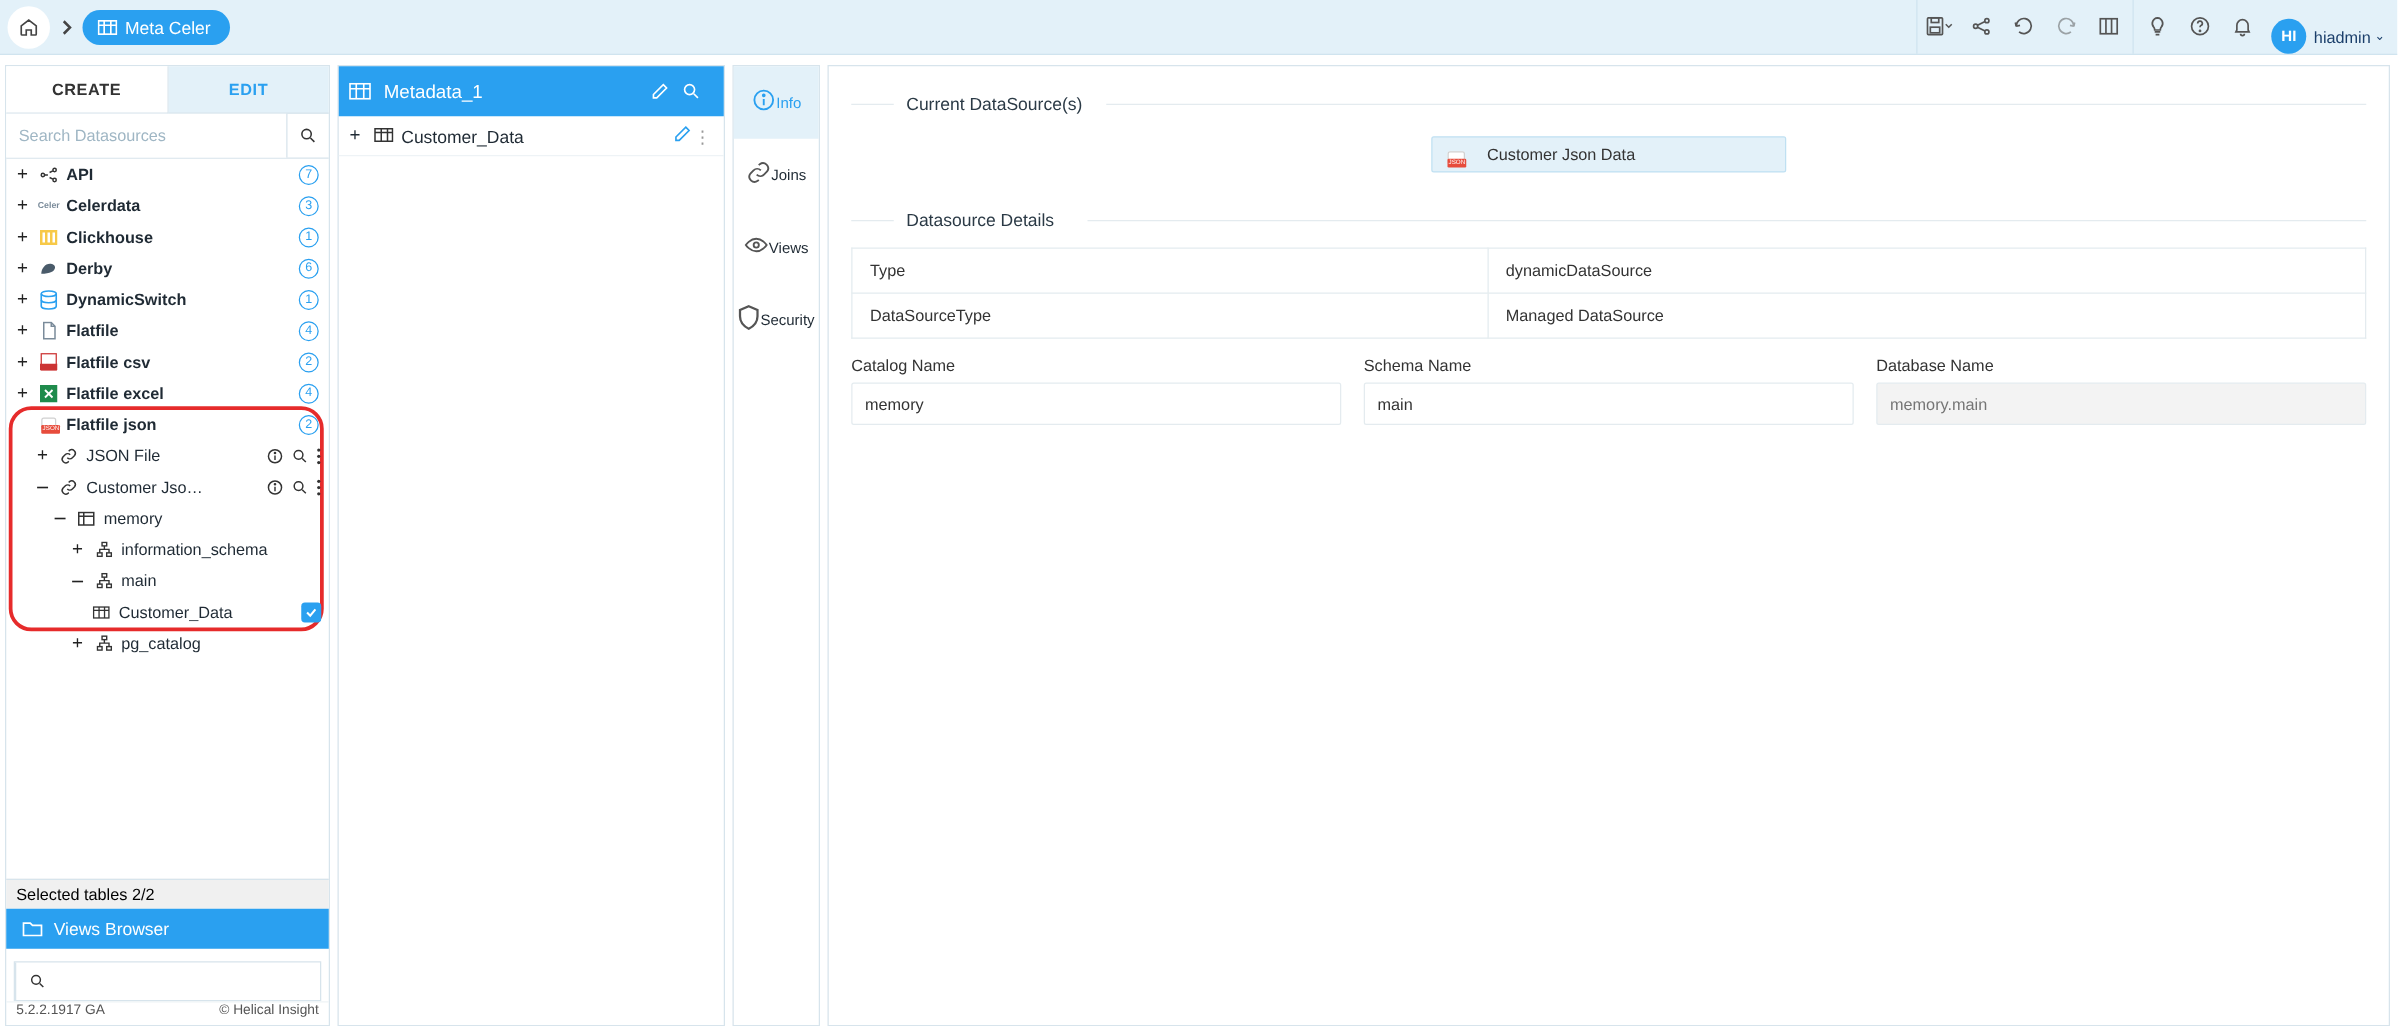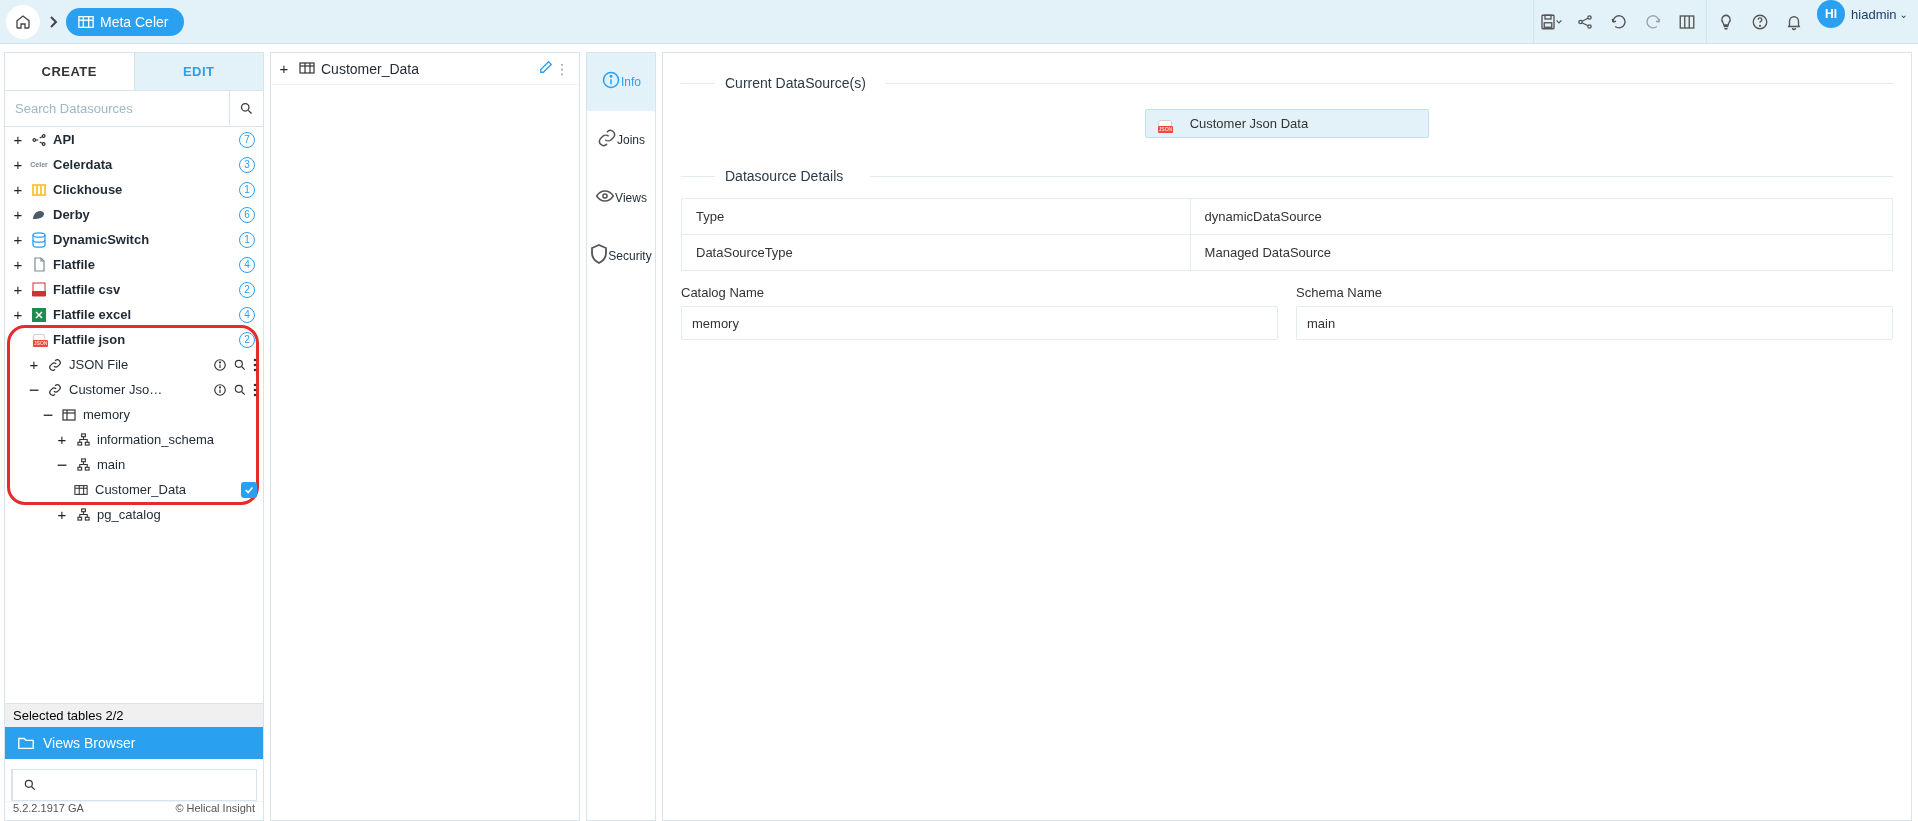--- a/index.html
+++ b/index.html
@@ -6,21 +6,21 @@
 html, body { width: 100%; height: 100%; background: #fff; }
 body { display: flex; flex-direction: column; }
 
 
 .topbar { display: flex; align-items: center; height: 44px; background: #e3f1f9; border-bottom: 1px solid #d0e4ef; }
 .topbar-left { display: flex; align-items: center; height: 100%; }
 .home-btn { width: 34px; height: 34px; margin-left: 6px; display: flex; align-items: center; justify-content: center; background: #fff; border-radius: 50%; }
 .chev-btn { width: 26px; height: 34px; display: flex; align-items: center; justify-content: center; color: #444; font-size: 18px; font-weight: 600; }
 .crumb-pill { display: flex; align-items: center; background: #2aa0f0; color: #fff; padding: 6px 16px 6px 12px; border-radius: 22px; font-size: 14px; font-weight: 500; }
 .crumb-pill .svg-icon { margin-right: 6px; }
-.topbar-right { margin-left: auto; display: flex; align-items: flex-start; height: 100%; border-left: 1px solid #d0e4ef; }
+.topbar-right { margin-left: auto; display: flex; align-items: flex-end; height: 100%; border-left: 1px solid #d0e4ef; }
 .topbar-icon { width: 34px; height: 44px; display: flex; align-items: center; justify-content: center; color: #555; cursor: pointer; }
 .divider-v { width: 1px; height: 44px; background: #d0e4ef; margin: 0 2px; }
 .user-chip { display: flex; align-items: center; padding: 0 10px 0 6px; cursor: pointer; }
 .avatar { width: 28px; height: 28px; border-radius: 50%; background: #2aa0f0; color: #fff; display: flex; align-items: center; justify-content: center; font-size: 12px; font-weight: 600; margin-right: 6px; }
 .user-name { font-size: 13px; color: #1a3e6a; }
 .user-caret { font-size: 10px; margin-left: 3px; color: #1a3e6a; }
 
 
 .main { flex: 1; display: flex; overflow: hidden; }
 .sidebar-left, .column-metadata, .column-nav, .column-detail { border: 1px solid #d7e4ec; background: #fff; }
@@ -468,20 +468,42 @@
     <div class="footer-row">
       <span>5.2.2.1917 GA</span>
       <span class="copy">
         <span>©</span>
           <span>Helical Insight</span>
       </span>
     </div>
   </div>
 
   <div class="column-metadata">
+    <div class="meta-header">
+      <span class="svg-icon">
+          <svg width="18" height="14" viewBox="0 0 18 14" fill="none" stroke="#fff" stroke-width="1.3">
+            <rect x="1" y="1" width="16" height="12"></rect>
+            <line x1="1" y1="5" x2="17" y2="5"></line>
+            <line x1="6" y1="1" x2="6" y2="13"></line>
+            <line x1="12" y1="1" x2="12" y2="13"></line>
+          </svg>
+        </span>
+      <span class="title">Metadata_1</span>
+      <span class="svg-icon pen">
+          <svg width="14" height="14" viewBox="0 0 16 16" fill="none" stroke="#fff" stroke-width="1.5">
+            <path d="M11 2l3 3-9 9H2v-3z"></path>
+          </svg>
+        </span>
+      <span class="svg-icon search">
+          <svg width="16" height="16" viewBox="0 0 24 24" fill="none" stroke="#fff" stroke-width="2">
+            <circle cx="10" cy="10" r="6"></circle>
+            <line x1="15" y1="15" x2="20" y2="20"></line>
+          </svg>
+        </span>
+    </div>
     <div class="meta-row">
       <span class="plus">+</span>
       <span class="tbl-ico"><svg width="16" height="12" viewBox="0 0 16 12" fill="none" stroke="#333" stroke-width="1.2">
             <rect x="1" y="1" width="14" height="10"></rect>
             <line x1="1" y1="4" x2="15" y2="4"></line>
             <line x1="6" y1="1" x2="6" y2="11"></line>
             <line x1="11" y1="1" x2="11" y2="11"></line>
           </svg></span>
       <span class="label">Customer_Data</span>
       <span class="pen"><svg width="14" height="14" viewBox="0 0 16 16" fill="none" stroke="#2aa0f0" stroke-width="1.5">
@@ -556,16 +578,20 @@
 
     <div class="field-row">
       <div class="field">
         <label>Catalog Name</label>
         <input value="memory" style="">
       </div>
       <div class="field">
         <label>Schema Name</label>
         <input value="main" style="">
       </div>
+      <div class="field">
+        <label>Database Name</label>
+        <input readonly="" placeholder="memory.main" style="">
+      </div>
     </div>
   </div>
 
 </div>
 
 </body></html>

